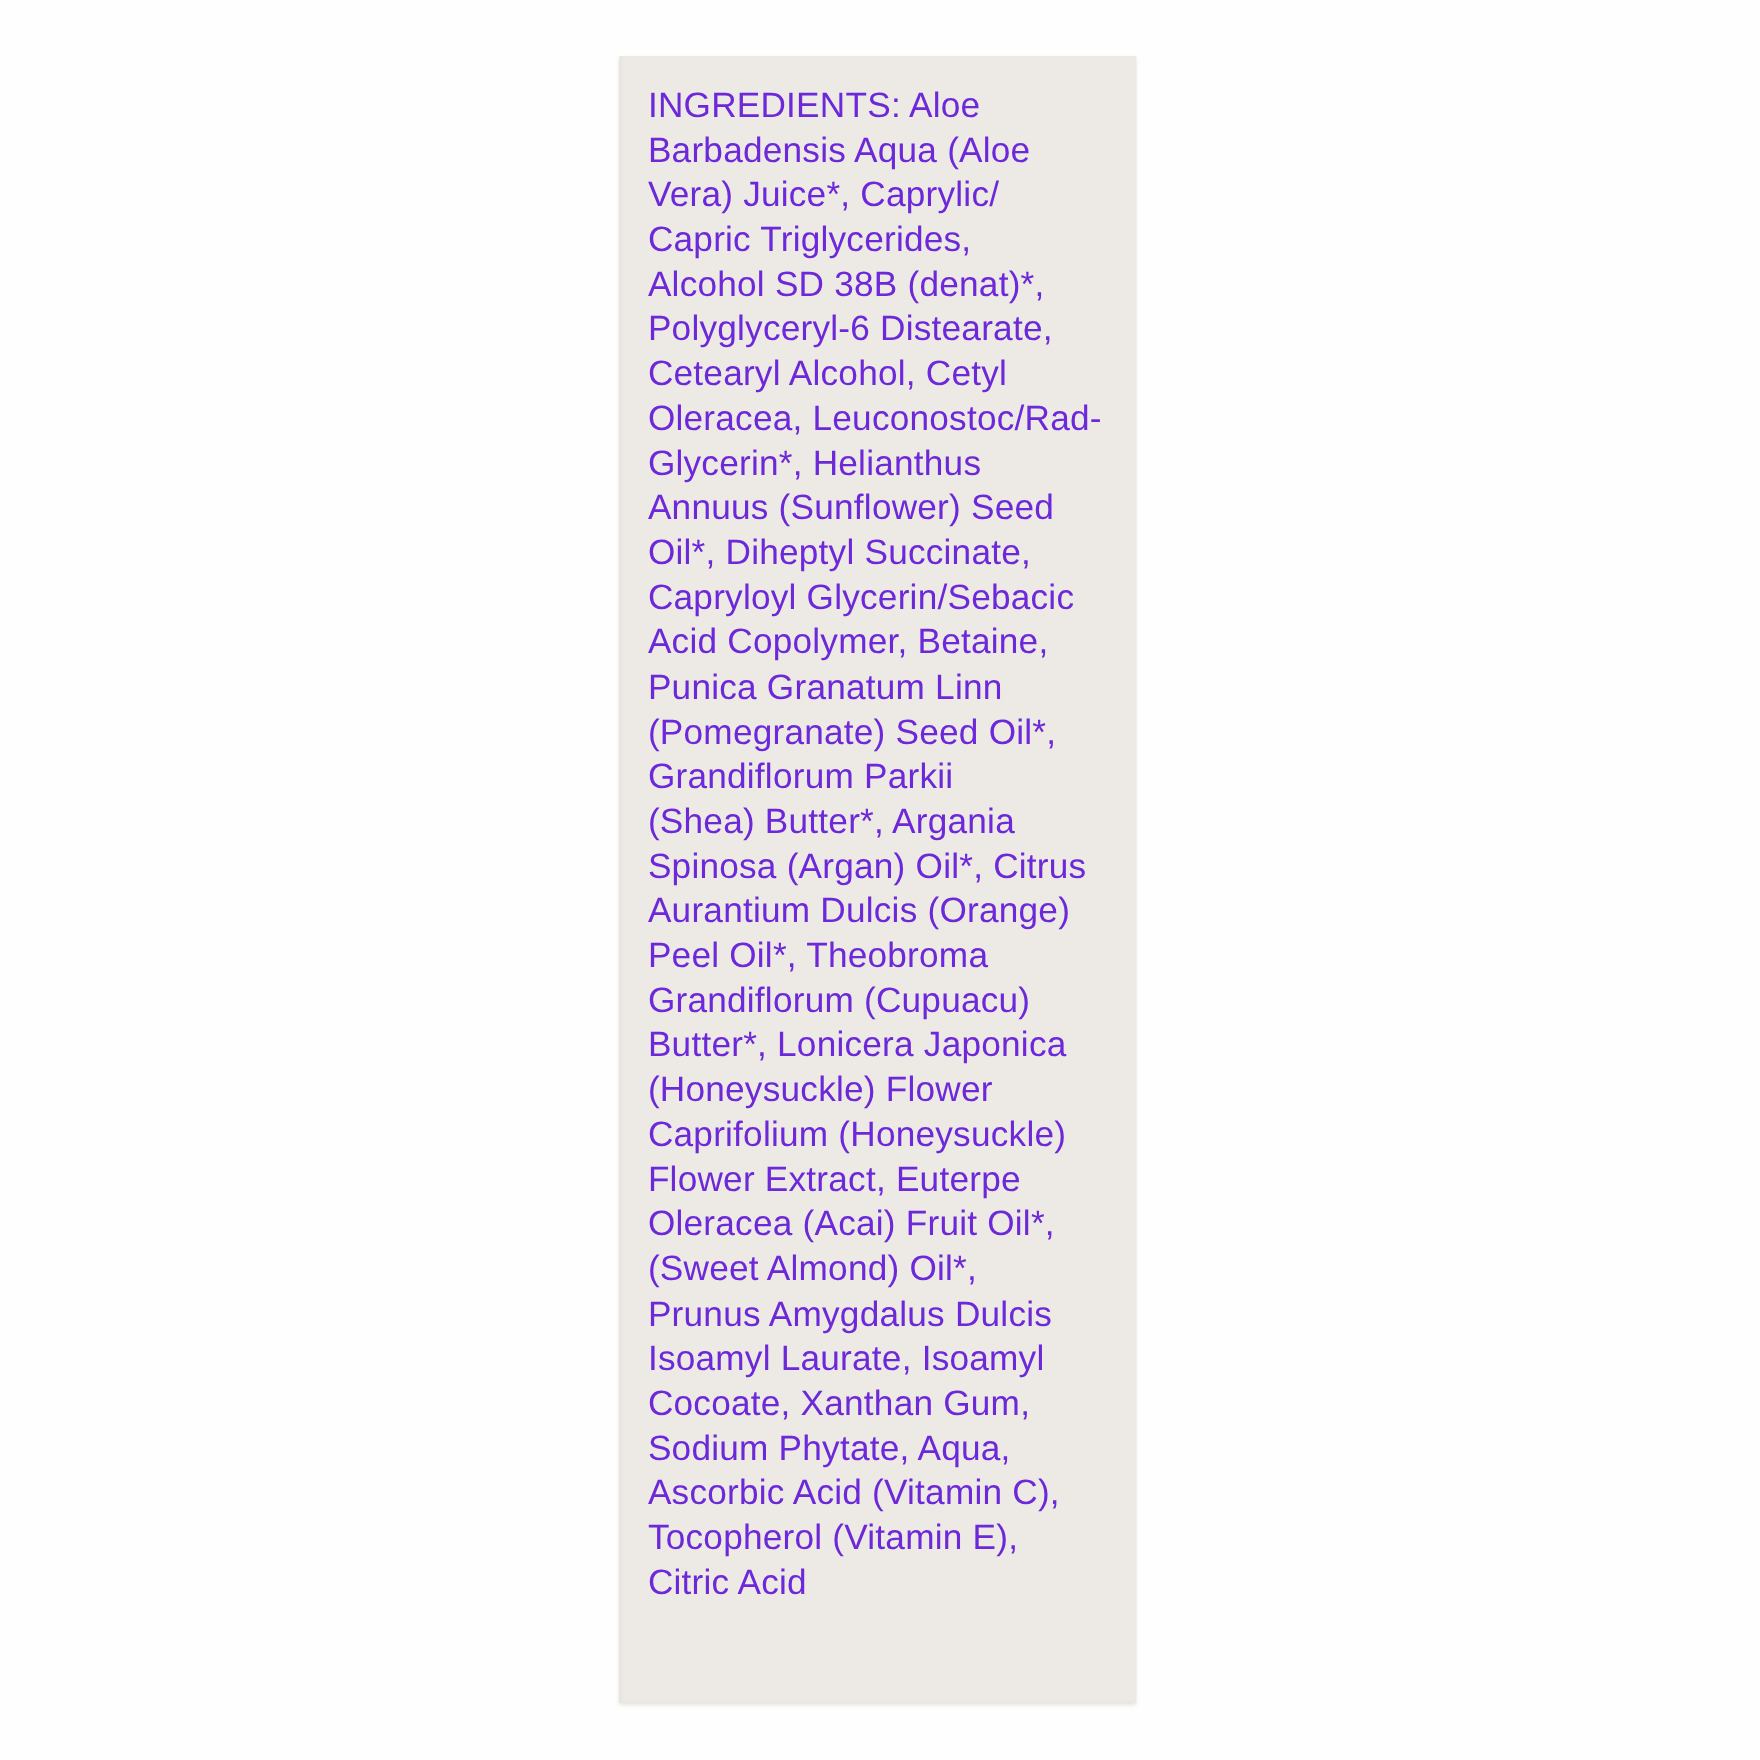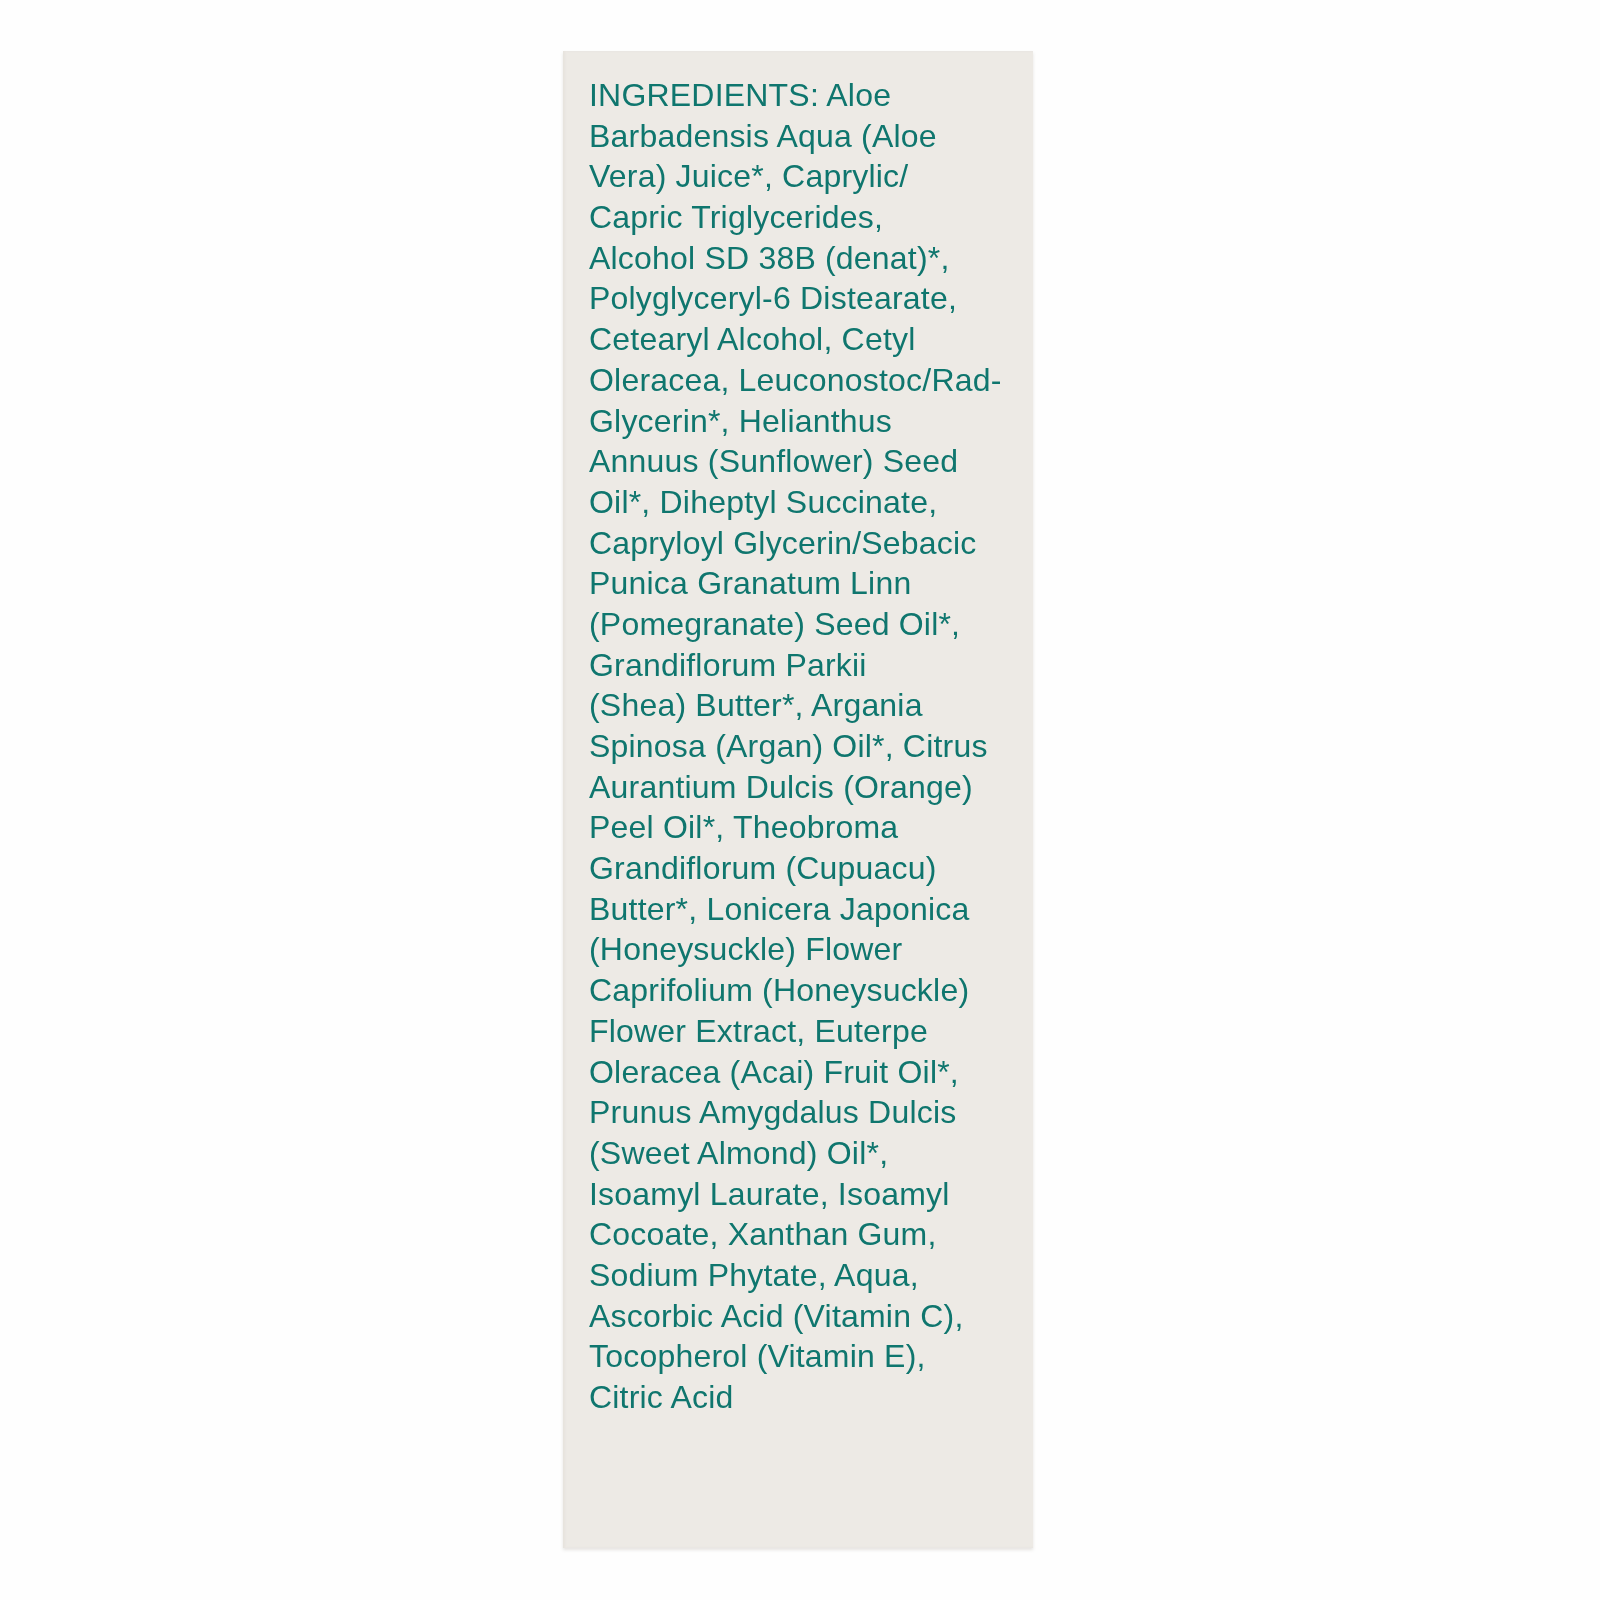--- a/index.html
+++ b/index.html
@@ -38,48 +38,49 @@
     white-space: pre;
     height: 40.7px;
     line-height: 40.7px;
   }
 </style>
 </head>
 <body>
 
 <div class="canvas">
   <div class="label-panel">
-    <div class="ingredients-text" id="ingredients-lines" style="color: #0f766e;">
+    <div class="ingredients-text" id="ingredients-lines" style="color: #6d28d9;">
         <div class="line">INGREDIENTS: Aloe</div>
         <div class="line">Barbadensis Aqua (Aloe</div>
         <div class="line">Vera) Juice*, Caprylic/</div>
         <div class="line">Capric Triglycerides,</div>
         <div class="line">Alcohol SD 38B (denat)*,</div>
         <div class="line">Polyglyceryl-6 Distearate,</div>
         <div class="line">Cetearyl Alcohol, Cetyl</div>
         <div class="line">Oleracea, Leuconostoc/Rad-</div>
         <div class="line">Glycerin*, Helianthus</div>
         <div class="line">Annuus (Sunflower) Seed</div>
         <div class="line">Oil*, Diheptyl Succinate,</div>
         <div class="line">Capryloyl Glycerin/Sebacic</div>
+        <div class="line">Acid Copolymer, Betaine,</div>
         <div class="line">Punica Granatum Linn</div>
         <div class="line">(Pomegranate) Seed Oil*,</div>
         <div class="line">Grandiflorum Parkii</div>
         <div class="line">(Shea) Butter*, Argania</div>
         <div class="line">Spinosa (Argan) Oil*, Citrus</div>
         <div class="line">Aurantium Dulcis (Orange)</div>
         <div class="line">Peel Oil*, Theobroma</div>
         <div class="line">Grandiflorum (Cupuacu)</div>
         <div class="line">Butter*, Lonicera Japonica</div>
         <div class="line">(Honeysuckle) Flower</div>
         <div class="line">Caprifolium (Honeysuckle)</div>
         <div class="line">Flower Extract, Euterpe</div>
         <div class="line">Oleracea (Acai) Fruit Oil*,</div>
+        <div class="line">(Sweet Almond) Oil*,</div>
         <div class="line">Prunus Amygdalus Dulcis</div>
-        <div class="line">(Sweet Almond) Oil*,</div>
         <div class="line">Isoamyl Laurate, Isoamyl</div>
         <div class="line">Cocoate, Xanthan Gum,</div>
         <div class="line">Sodium Phytate, Aqua,</div>
         <div class="line">Ascorbic Acid (Vitamin C),</div>
         <div class="line">Tocopherol (Vitamin E),</div>
         <div class="line">Citric Acid</div>
       </div>
   </div>
 </div>
 

